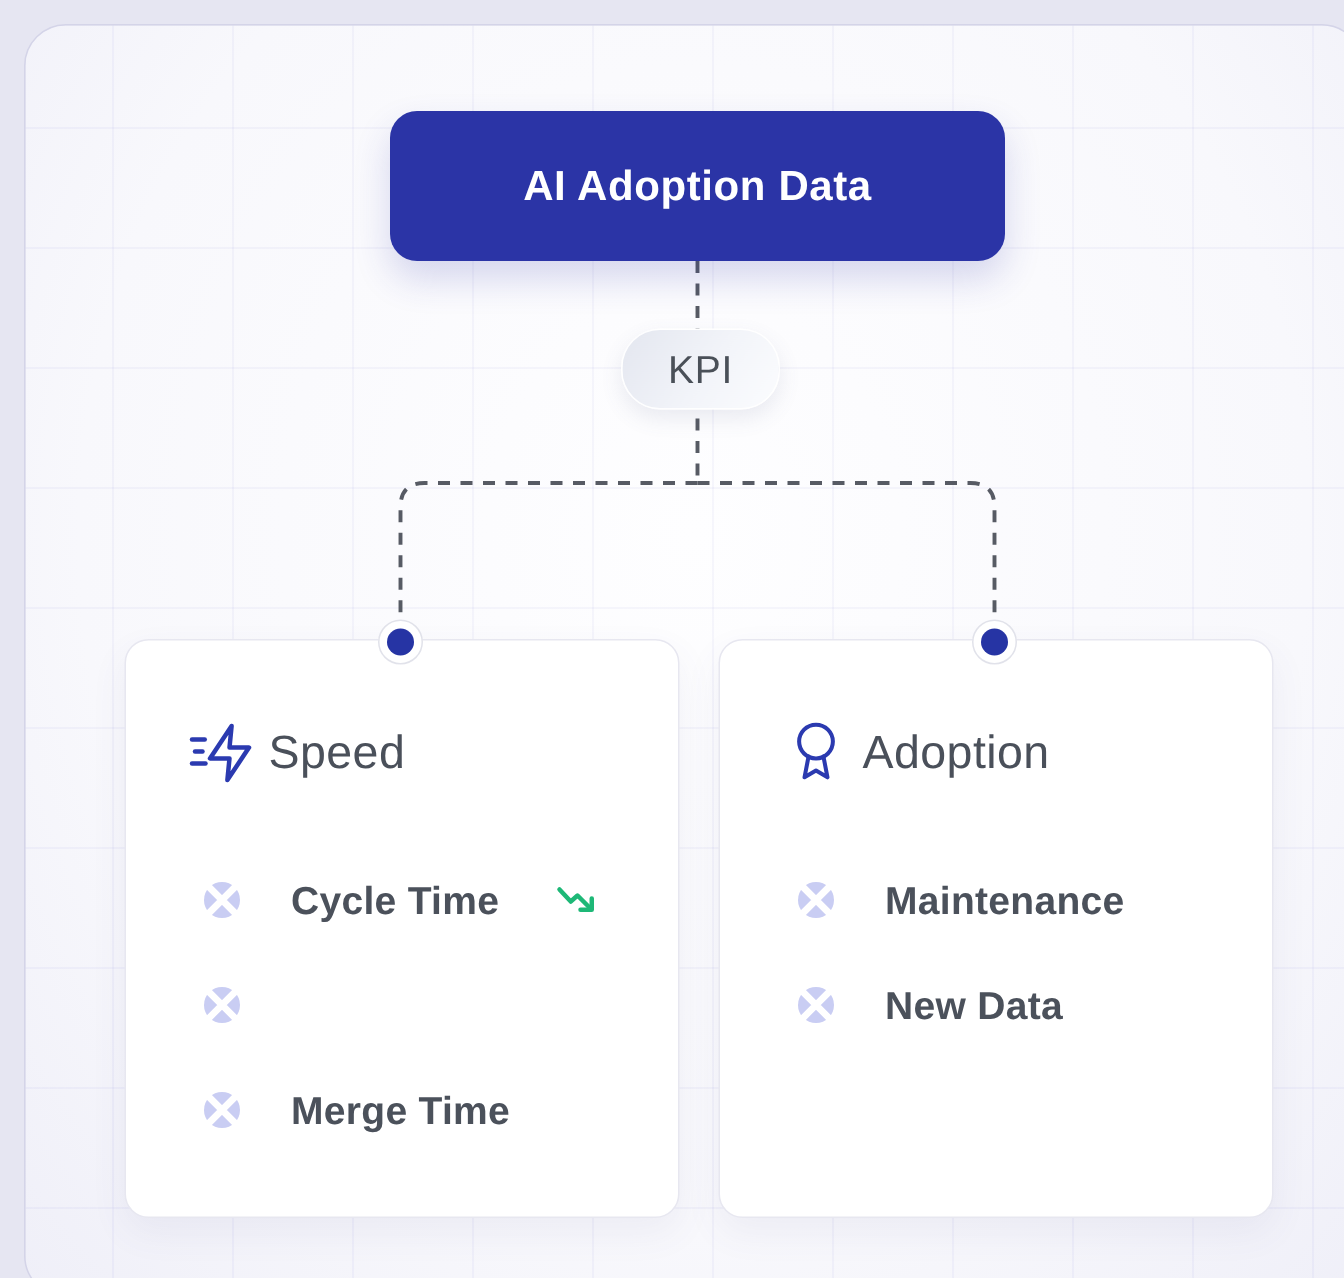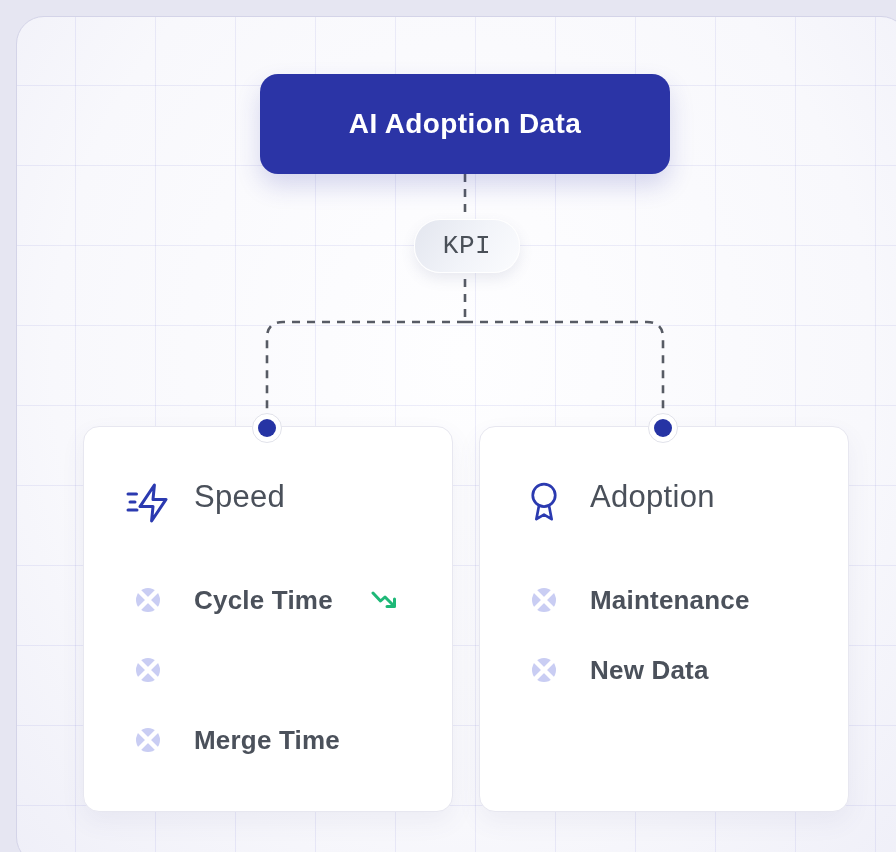--- a/index.html
+++ b/index.html
@@ -37,33 +37,33 @@
   
   .connectors{position:absolute;left:0;top:0;z-index:4;pointer-events:none;}
   .connectors path{stroke:var(--dash);stroke-width:2.6;fill:none;stroke-dasharray:8 7;}
   
   .kpi-pill{
     position:absolute;left:397px;top:202px;width:104px;height:52px;
     border-radius:26px;z-index:6;
     background:linear-gradient(125deg,#e3e6ef 0%,#f2f4f9 55%,#fbfcfe 100%);
     border:1.5px solid rgba(255,255,255,0.95);
     box-shadow:0 6px 14px rgba(90,95,140,0.12);
-    display:flex;align-items:center;justify-content:center;font-family:Liberation Mono, monospace;
+    display:flex;align-items:center;justify-content:center;
   }
   .kpi-pill span{font-size:26px;font-weight:500;letter-spacing:0.5px;color:#4a5058;}
   
   .card{
     position:absolute;top:409px;width:370px;height:386px;box-sizing:border-box;
     background:#ffffff;border:1.5px solid var(--card-border);border-radius:16px;
     box-shadow:0 10px 24px rgba(80,80,140,0.07);z-index:2;
   }
   .card.left{left:66px;}
   .card.right{left:462px;}
   .card-header{
-    margin:52px 0 0 42px;height:46px;display:flex;align-items:flex-start;gap:24px;
+    margin:52px 0 0 42px;height:46px;display:flex;align-items:center;gap:9px;
   }
   .card-header .hicon{width:44px;height:48px;display:flex;align-items:center;justify-content:center;flex:0 0 44px;}
   .card-title{font-size:31px;font-weight:500;color:var(--text);letter-spacing:0.3px;}
   .rows{margin:40px 0 0 42px;}
   .row{height:70px;display:flex;align-items:center;gap:24px;}
   .row .bicon{width:44px;display:flex;align-items:center;justify-content:center;flex:0 0 44px;}
   .row .rlabel{font-size:26px;font-weight:700;color:#4b515b;letter-spacing:0.2px;}
   .row .trend{margin-left:14px;display:flex;align-items:center;}
   .trend-down path{stroke:var(--green);}
   .trend-up path{stroke:var(--orange);}

